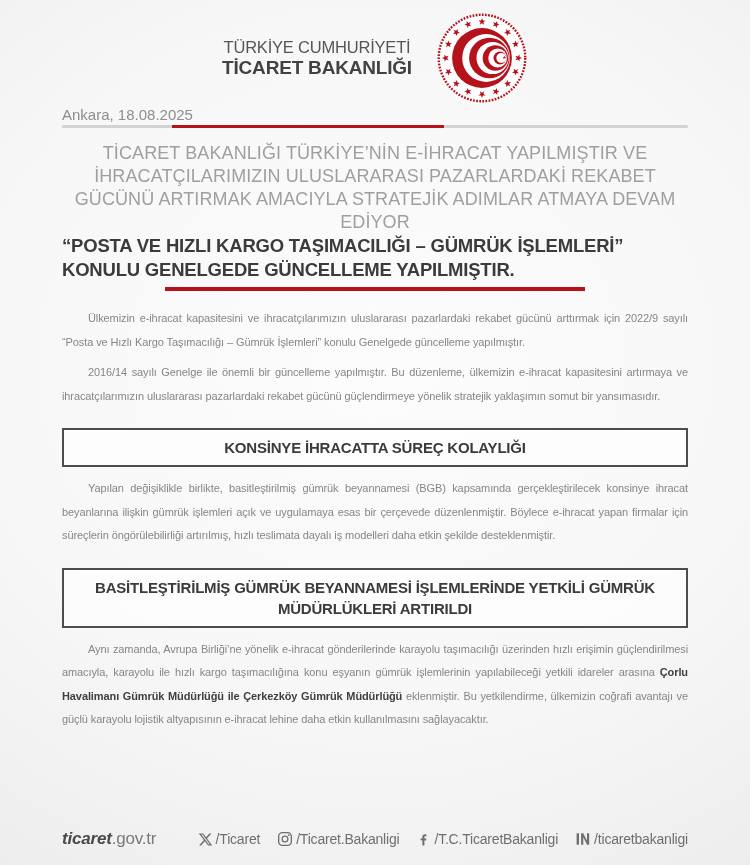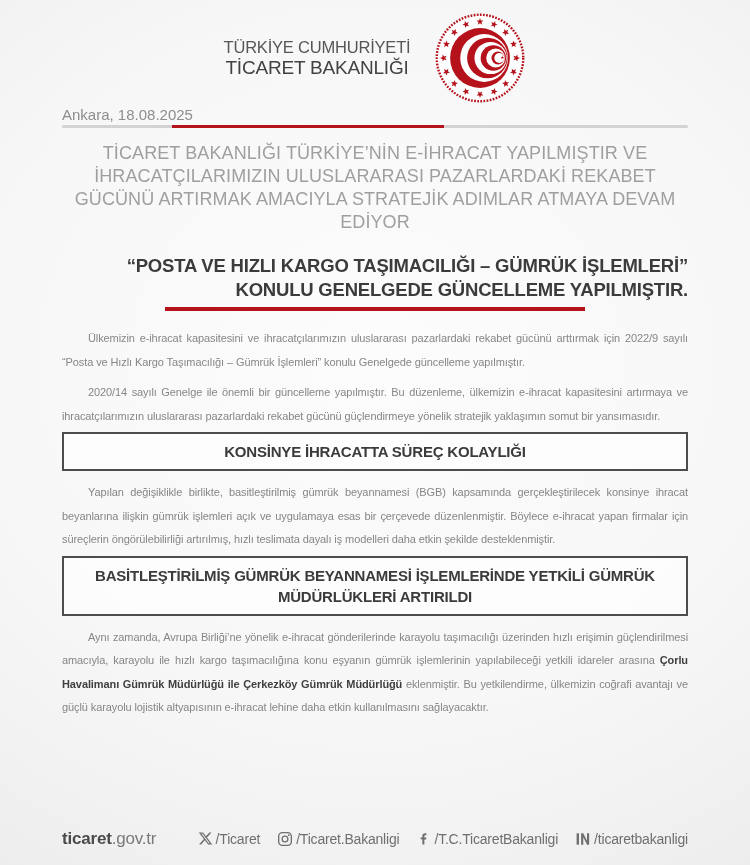--- a/index.html
+++ b/index.html
@@ -8,53 +8,53 @@
     padding:0 62px;overflow:hidden;
     display:flex;flex-direction:column;
     font-family:"Liberation Sans","DejaVu Sans",sans-serif;
     background:radial-gradient(120% 90% at 50% 42%, #fcfcfc 0%, #f7f7f7 45%, #ededed 78%, #e3e3e3 100%);
     color:#3d3d3d;
   }
   
   .hdr{display:flex;align-items:center;justify-content:center;gap:24px;margin-top:12px;}
   .hdr-block{text-align:center;line-height:1.15;}
   .hdr-line1{font-size:16.5px;color:#565656;letter-spacing:-0.2px;}
-  .hdr-line2{font-size:19px;font-weight:normal;color:#424242;letter-spacing:-0.2px;}
+  .hdr-line2{font-size:19px;font-weight:bold;color:#424242;letter-spacing:-0.2px;}
   .logo-wrap{width:92px;height:92px;flex:0 0 auto;}
   .dateline{font-size:15px;color:#8d8d8d;margin-top:2px;height:16px;}
   .rule{position:relative;height:3px;background:#d3d3d3;margin-top:3px;border-radius:2px;}
   .rule-red{position:absolute;top:0;bottom:0;left:17.5%;width:43.5%;background:#b5121b;}
   
   .headline{
     margin:14px auto 0;max-width:612px;text-align:center;
     font-size:18px;line-height:23px;color:#9f9f9f;letter-spacing:0.1px;
   }
   .subtitle{
-    margin:20px auto 0;max-width:648px;text-align:right;
+    margin:0 auto 0;max-width:648px;text-align:left;
     font-size:18.5px;line-height:23.5px;font-weight:bold;color:#3b3b3b;letter-spacing:-0.2px;
   }
   .sub-underline{width:420px;height:4px;background:#b5121b;margin:6px auto 0;}
   
   .body-text{
     margin:0;text-align:justify;text-indent:26px;
     font-size:11px;line-height:23.5px;letter-spacing:-0.1px;color:#868686;
   }
   .body-text strong{color:#3f3f3f;}
   .mt16{margin-top:16px;}.mt7{margin-top:7px;}.mt10{margin-top:10px;}.mt9{margin-top:9px;}
   .section-box{
-    margin-top:4px;border:2px solid #4d4d4d;background:rgba(255,255,255,0.65);
+    margin-top:20px;border:2px solid #4d4d4d;background:rgba(255,255,255,0.65);
     padding:7px 12px;text-align:center;
     font-size:15px;line-height:21px;font-weight:bold;color:#3b3b3b;letter-spacing:-0.2px;
   }
   
   .footer{margin-top:auto;padding-bottom:16px;display:flex;align-items:center;justify-content:space-between;}
   .site{font-size:17px;color:#7a7a7a;letter-spacing:-0.2px;}
-  .site b{color:#4a4a4a;}
+  .site b{color:#4a4a4a;font-style:italic;}
   .socials{display:flex;align-items:center;gap:17px;}
-  .social{display:flex;align-items:flex-start;gap:3px;font-size:14px;color:#6f6f6f;text-decoration:none;letter-spacing:-0.2px;}
+  .social{display:flex;align-items:flex-end;gap:3px;font-size:14px;color:#6f6f6f;text-decoration:none;letter-spacing:-0.2px;}
   .social svg{display:block;}
 </style>
 </head>
 <body>
 
 <div class="page">
 
   <div class="hdr">
     <div class="hdr-block">
       <div class="hdr-line1">TÜRKİYE CUMHURİYETİ</div>
@@ -103,21 +103,21 @@
 
   <div class="rule">
     <div class="rule-red"></div>
   </div>
 
   <div class="headline">TİCARET BAKANLIĞI TÜRKİYE’NİN E-İHRACAT YAPILMIŞTIR VE İHRACATÇILARIMIZIN ULUSLARARASI PAZARLARDAKİ REKABET GÜCÜNÜ ARTIRMAK AMACIYLA STRATEJİK ADIMLAR ATMAYA DEVAM EDİYOR</div>
   <div class="subtitle">“POSTA VE HIZLI KARGO TAŞIMACILIĞI – GÜMRÜK İŞLEMLERİ” KONULU GENELGEDE GÜNCELLEME YAPILMIŞTIR.</div>
   <div class="sub-underline"></div>
 
   <p class="body-text mt16">Ülkemizin e-ihracat kapasitesini ve ihracatçılarımızın uluslararası pazarlardaki rekabet gücünü arttırmak için 2022/9 sayılı “Posta ve Hızlı Kargo Taşımacılığı – Gümrük İşlemleri” konulu Genelgede güncelleme yapılmıştır.</p>
-  <p class="body-text mt7">2020/14 sayılı Genelge ile önemli bir güncelleme yapılmıştır. Bu düzenleme, ülkemizin e-ihracat kapasitesini artırmaya ve ihracatçılarımızın uluslararası pazarlardaki rekabet gücünü güçlendirmeye yönelik stratejik yaklaşımın somut bir yansımasıdır.</p>
+  <p class="body-text mt7">2016/14 sayılı Genelge ile önemli bir güncelleme yapılmıştır. Bu düzenleme, ülkemizin e-ihracat kapasitesini artırmaya ve ihracatçılarımızın uluslararası pazarlardaki rekabet gücünü güçlendirmeye yönelik stratejik yaklaşımın somut bir yansımasıdır.</p>
 
   <div class="section-box">KONSİNYE İHRACATTA SÜREÇ KOLAYLIĞI</div>
   <p class="body-text mt10">Yapılan değişiklikle birlikte, basitleştirilmiş gümrük beyannamesi (BGB) kapsamında gerçekleştirilecek konsinye ihracat beyanlarına ilişkin gümrük işlemleri açık ve uygulamaya esas bir çerçevede düzenlenmiştir. Böylece e-ihracat yapan firmalar için süreçlerin öngörülebilirliği artırılmış, hızlı teslimata dayalı iş modelleri daha etkin şekilde desteklenmiştir.</p>
 
   <div class="section-box mt9">BASİTLEŞTİRİLMİŞ GÜMRÜK BEYANNAMESİ İŞLEMLERİNDE YETKİLİ GÜMRÜK MÜDÜRLÜKLERİ ARTIRILDI</div>
   <p class="body-text mt10"><span>Aynı zamanda, Avrupa Birliği’ne yönelik e-ihracat gönderilerinde karayolu taşımacılığı üzerinden hızlı erişimin güçlendirilmesi amacıyla, karayolu ile hızlı kargo taşımacılığına konu eşyanın gümrük işlemlerinin yapılabileceği yetkili idareler arasına </span><strong>Çorlu Havalimanı Gümrük Müdürlüğü ile Çerkezköy Gümrük Müdürlüğü</strong><span> eklenmiştir. Bu yetkilendirme, ülkemizin coğrafi avantajı ve güçlü karayolu lojistik altyapısının e-ihracat lehine daha etkin kullanılmasını sağlayacaktır.</span></p>
 
   <div class="footer">
     <div class="site"><b>ticaret</b><span>.gov.tr</span></div>
 

